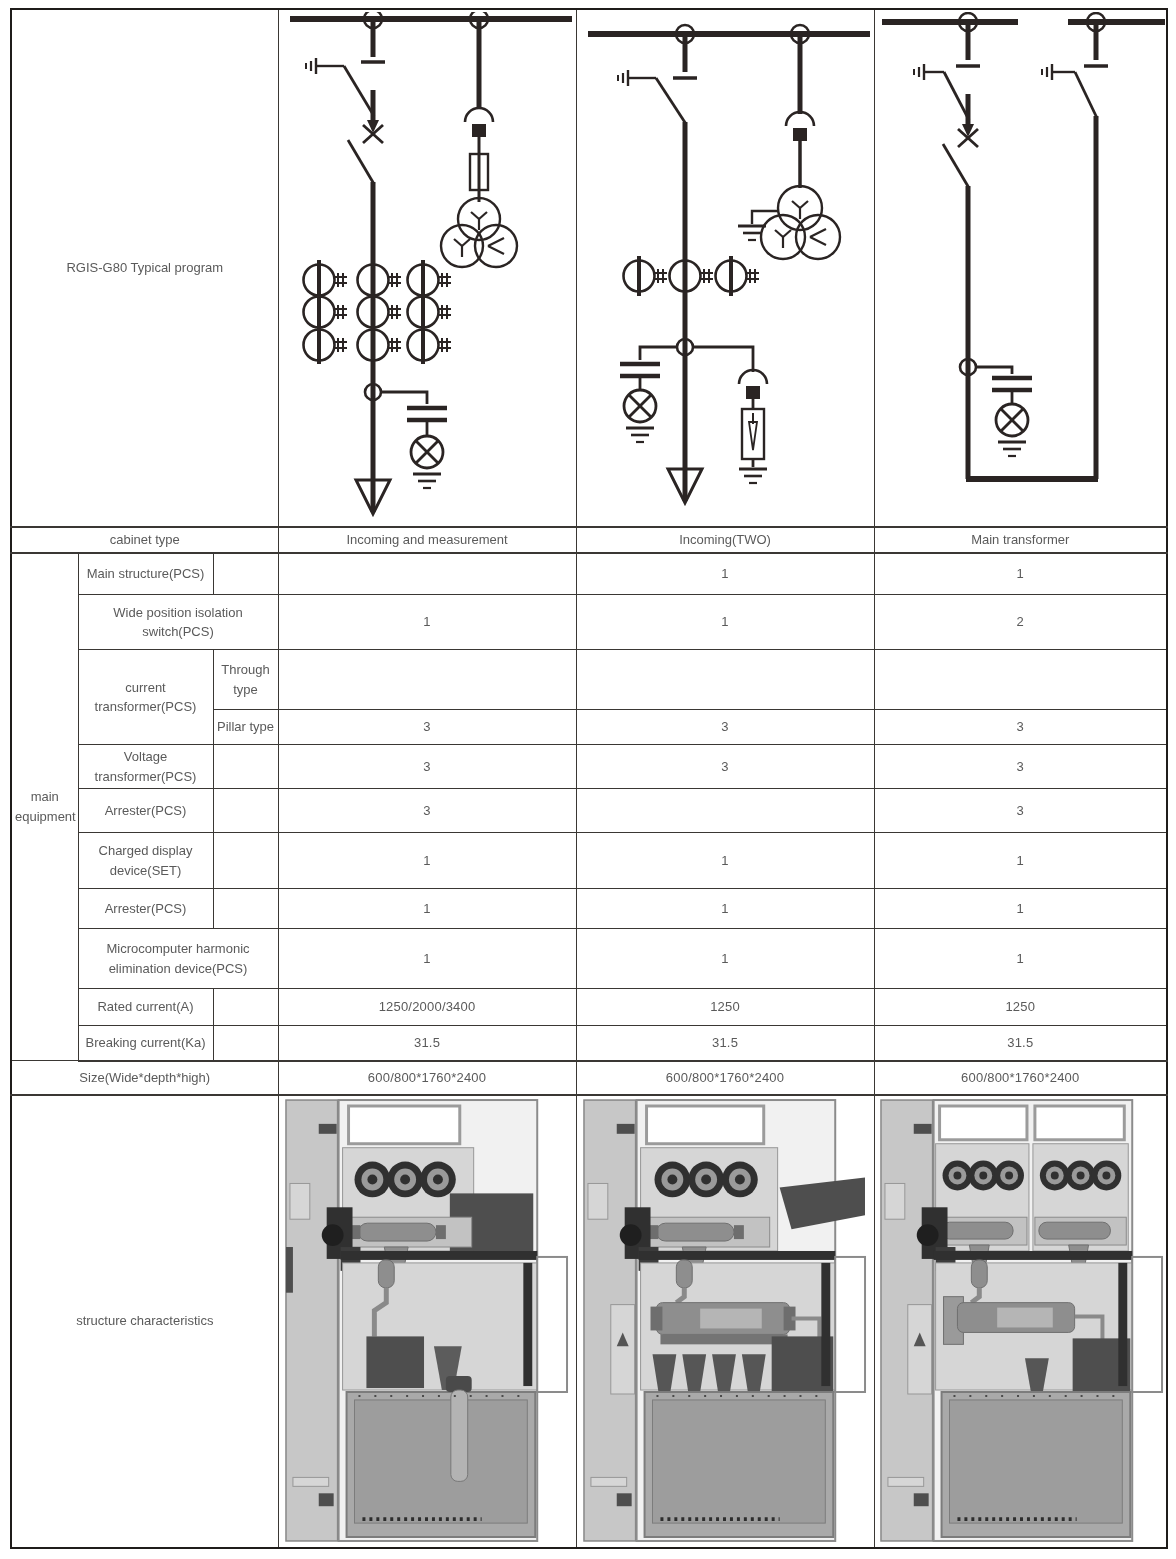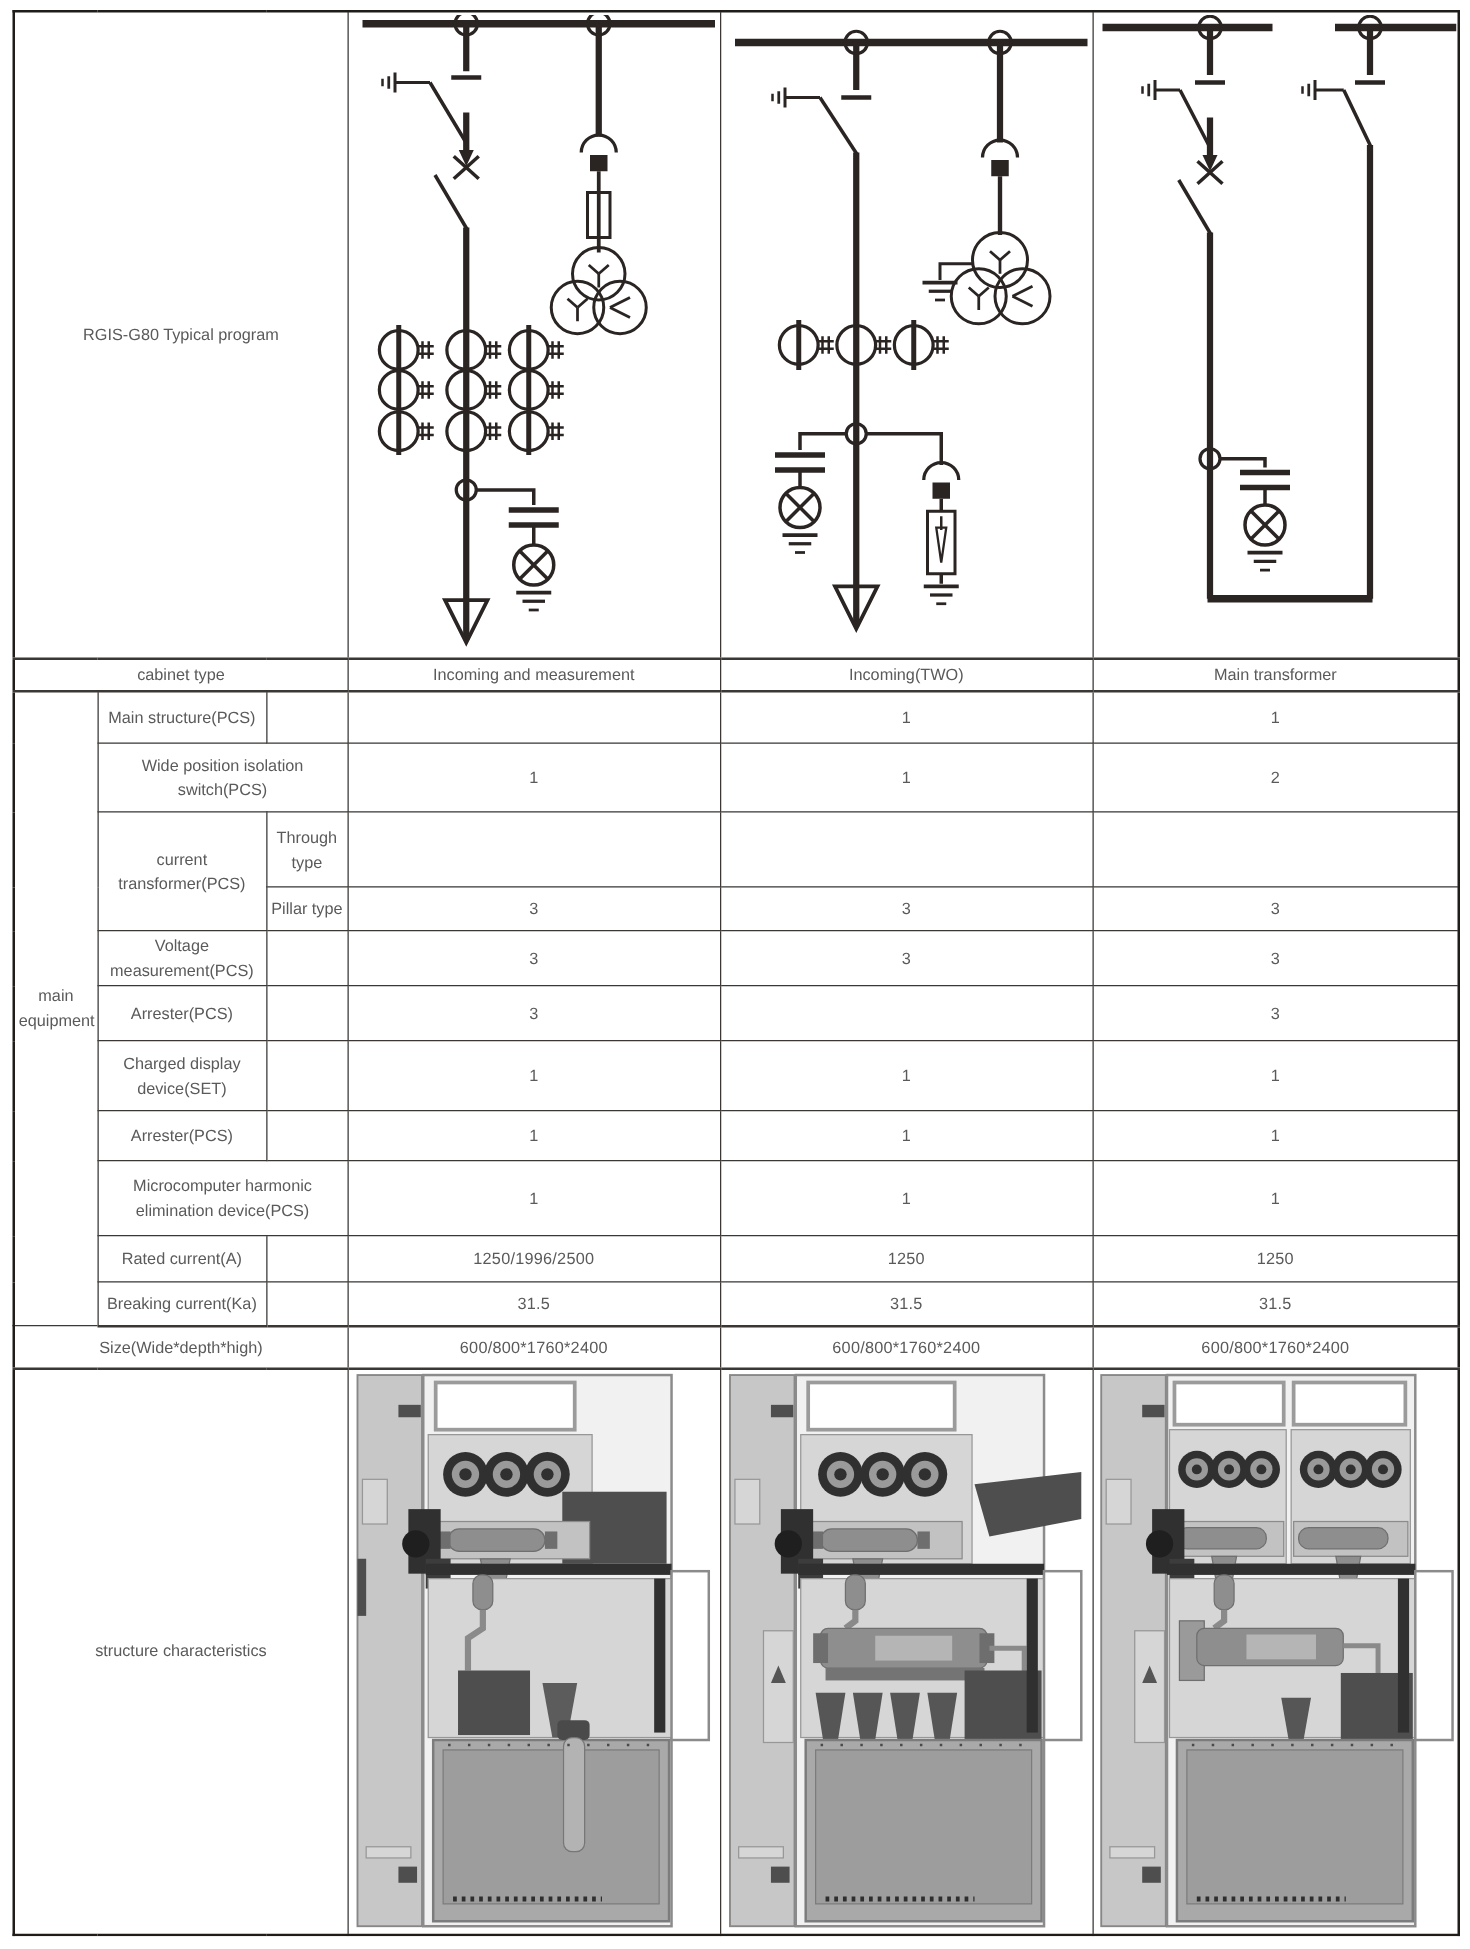--- a/index.html
+++ b/index.html
@@ -305,21 +305,21 @@
 </tr>
 
 <tr style="height:35px">
   <td>Pillar type</td>
   <td class="num">3</td>
   <td class="num">3</td>
   <td class="num">3</td>
 </tr>
 
 <tr style="height:44px">
-  <td>Voltage measurement(PCS)</td>
+  <td>Voltage transformer(PCS)</td>
   <td></td>
   <td class="num">3</td>
   <td class="num">3</td>
   <td class="num">3</td>
 </tr>
 
 <tr style="height:44px">
   <td>Arrester(PCS)</td>
   <td></td>
   <td class="num">3</td>
@@ -346,21 +346,21 @@
 <tr style="height:60px">
   <td colspan="2">Microcomputer harmonic elimination device(PCS)</td>
   <td class="num">1</td>
   <td class="num">1</td>
   <td class="num">1</td>
 </tr>
 
 <tr style="height:37px">
   <td>Rated current(A)</td>
   <td></td>
-  <td class="num">1250/1996/2500</td>
+  <td class="num">1250/2000/3400</td>
   <td class="num">1250</td>
   <td class="num">1250</td>
 </tr>
 
 <tr class="thick" style="height:35px">
   <td>Breaking current(Ka)</td>
   <td></td>
   <td class="num">31.5</td>
   <td class="num">31.5</td>
   <td class="num">31.5</td>

